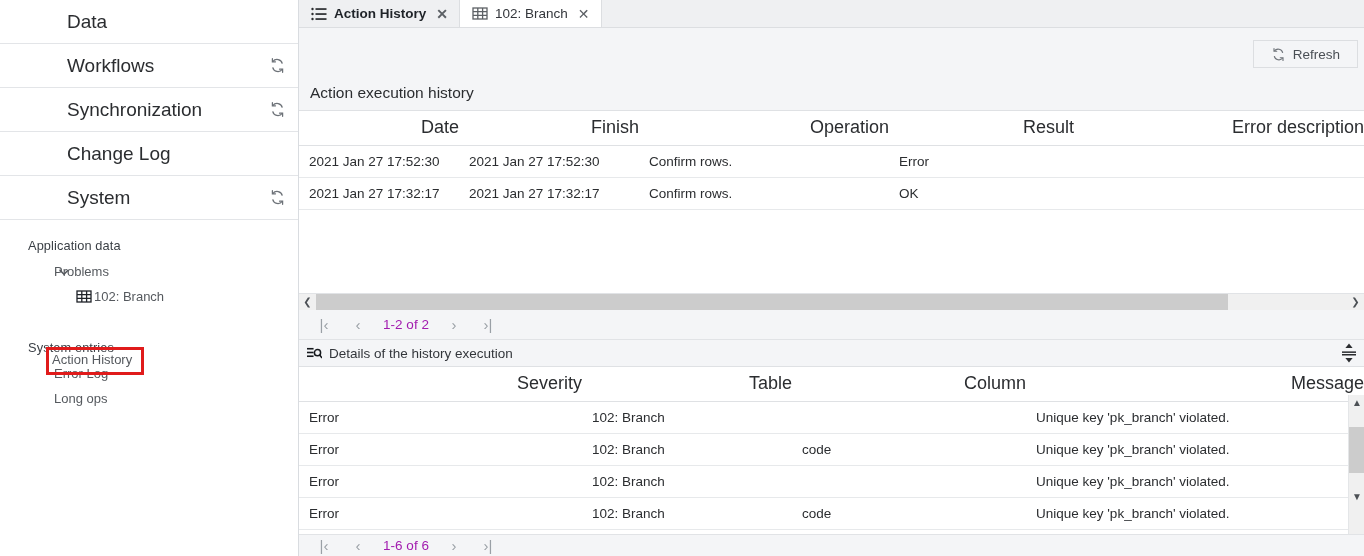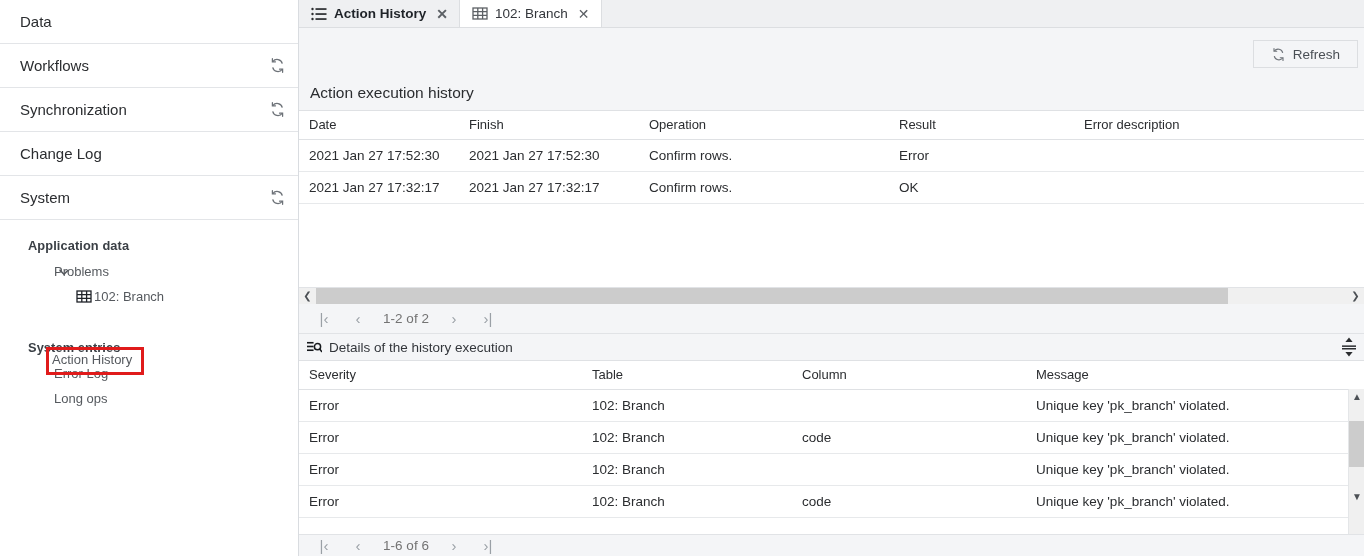--- a/index.html
+++ b/index.html
@@ -24,28 +24,28 @@
   .nav-row {
     height: 44px;
     display: flex; align-items: center;
     padding: 0 12px 0 20px;
     border-bottom: 1px solid #e3e5e8;
     font-size: 14.5px;
     color: #2e3033;
     justify-content: space-between;
   }
   .nav-row:first-child { border-top: none; }
-  .nav-label { font-size: 15px; color: #2b2d30; }
+  .nav-label { font-size: 19px; color: #2b2d30; margin-left: 47px; }
   .sync-icon { width: 17px; height: 17px; color: #6d7278; flex: 0 0 auto; }
   .sync-icon svg { display: block; }
 
   .tree { padding-top: 12px; }
   .tree-group {
     font-size: 12.8px;
-    font-weight: bold;
+    font-weight: normal;
     color: #3a3f45;
     padding: 6px 0 6px 28px;
     letter-spacing: .1px;
   }
   .tree-item {
     display: flex; align-items: center;
     font-size: 13px;
     color: #55595e;
     padding: 5px 0 5px 46px;
     position: relative;
@@ -141,23 +141,23 @@
   }
 
   
   .grid-top {
     background: #ffffff;
     flex: 0 0 auto;
     border-top: 1px solid #dfe1e4;
   }
   table.grid { border-collapse: collapse; width: 100%; table-layout: fixed; }
   table.grid th {
-    text-align: left;
+    text-align: right;
     font-weight: normal;
-    font-size: 13px;
+    font-size: 18px;
     color: #2b2d30;
     padding: 6px 0 7px 10px;
     border-bottom: 1px solid #dfe1e4;
     background: #ffffff;
     white-space: nowrap;
   }
   table.grid td {
     font-size: 13.5px;
     color: #2b2d30;
     padding: 8px 0 8px 10px;
@@ -196,21 +196,21 @@
     gap: 0;
     padding-left: 8px;
     border-bottom: 1px solid #e1e3e6;
     flex: 0 0 30px;
   }
   .pg-btn {
     width: 34px; height: 26px;
     display: flex; align-items: center; justify-content: center;
     color: #9aa0a6; font-size: 15px;
   }
-  .pg-count { font-size: 13.5px; color: #737373; padding: 0 8px; min-width: 62px; text-align: center; }
+  .pg-count { font-size: 13.5px; color: #a21caf; padding: 0 8px; min-width: 62px; text-align: center; }
 
   
   .details-header {
     height: 26px;
     background: #f4f5f7;
     display: flex; align-items: center;
     padding-left: 8px;
     position: relative;
     flex: 0 0 26px;
   }

